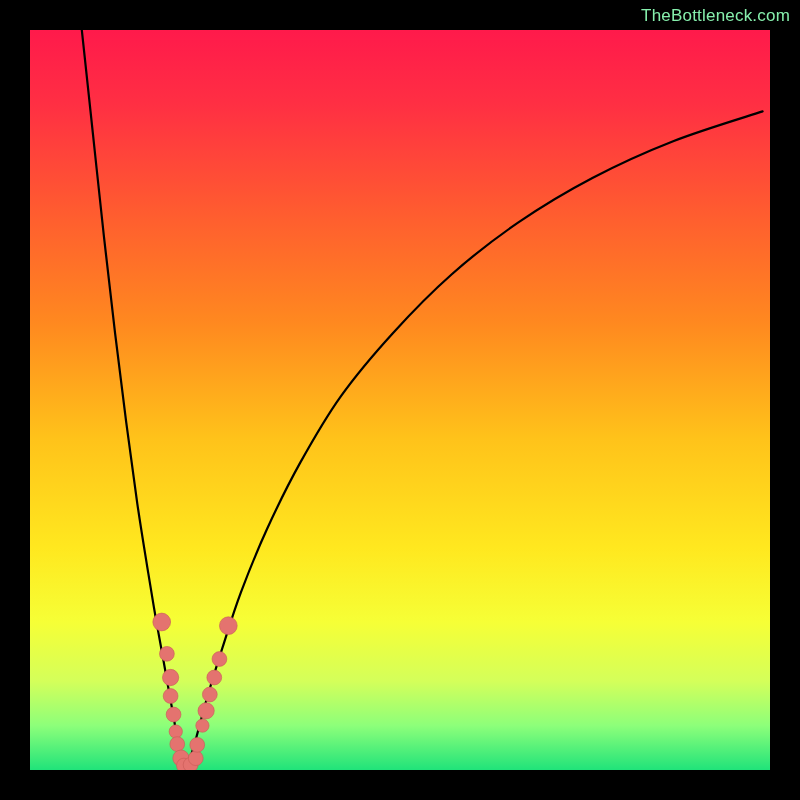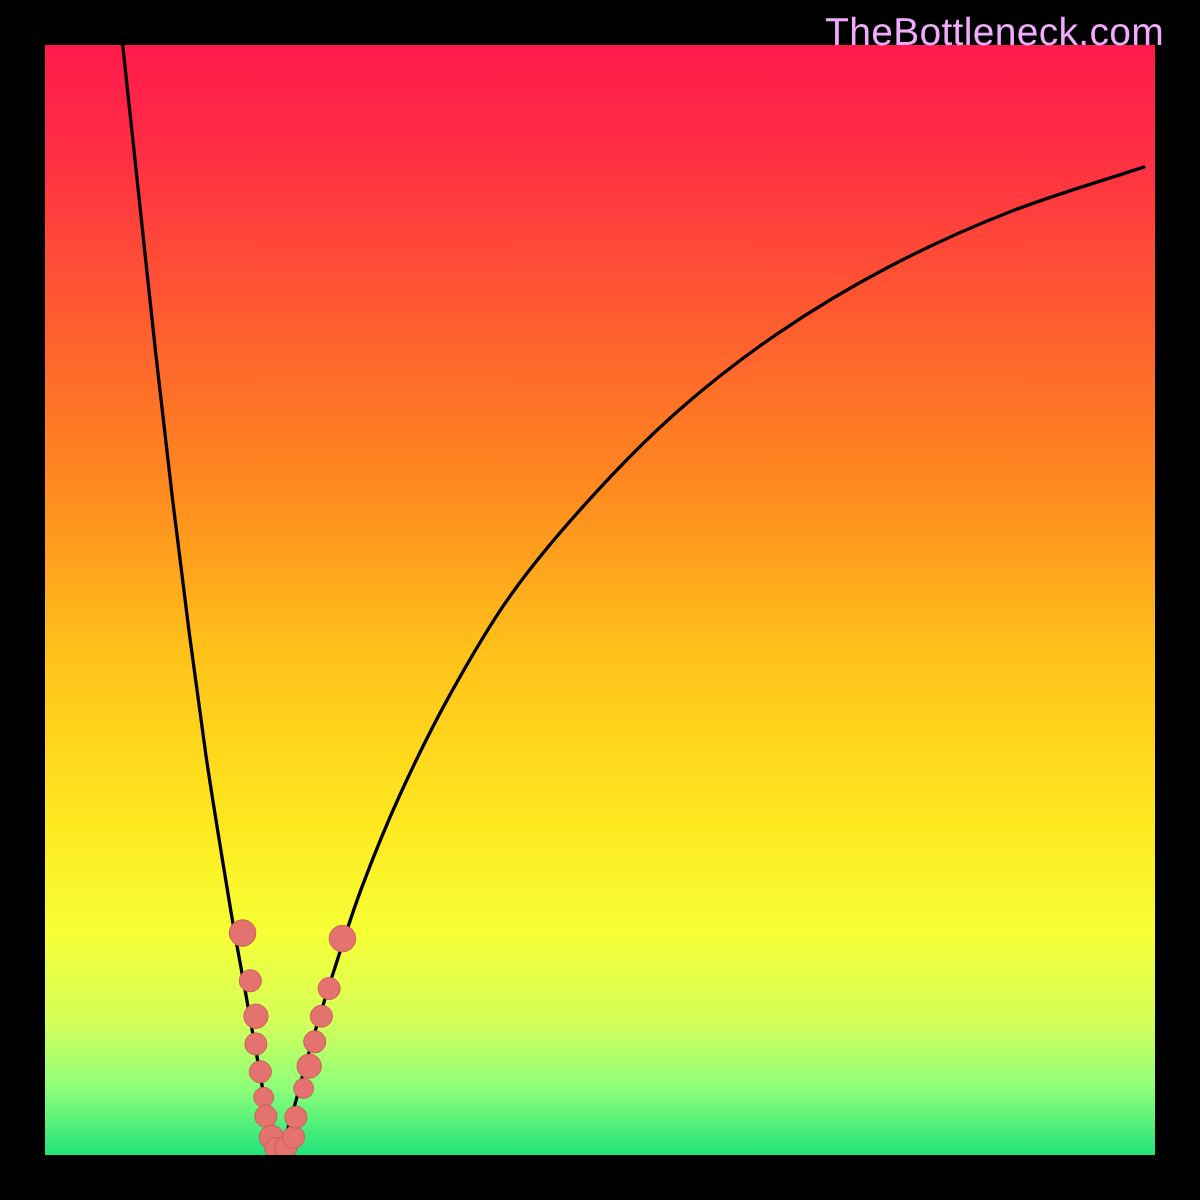--- a/index.html
+++ b/index.html
@@ -24,23 +24,23 @@
     height: 740px;
     overflow: hidden;
   }
   .gradient-bg {
     position: absolute;
     inset: 0;
   }
   .branding {
     position: absolute;
     top: 6px;
-    right: 24px;
-    color: #f0abfc;
-    font-size: 26px;
+    right: 10px;
+    color: #86efac;
+    font-size: 17px;
     font-weight: 500;
     letter-spacing: 0.2px;
     user-select: none;
   }
   svg.curve {
     position: absolute;
     inset: 0;
     width: 740px;
     height: 740px;
   }

